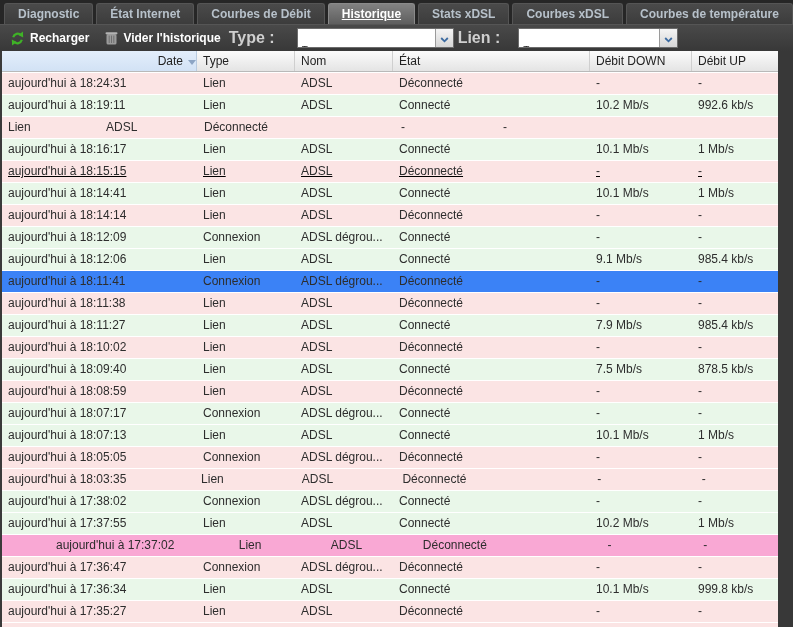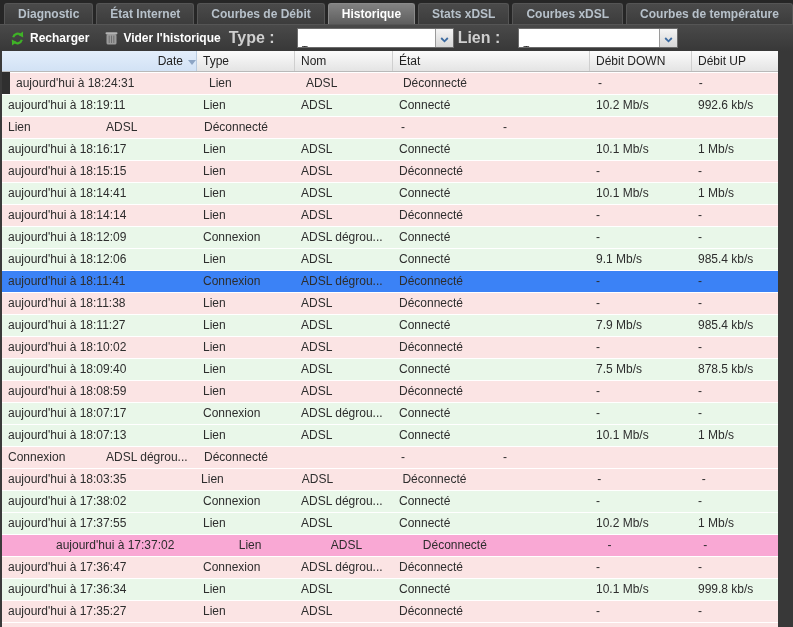--- a/index.html
+++ b/index.html
@@ -19,21 +19,21 @@
     height:21px;line-height:21px;
     padding:0 13px;margin-right:3px;
     background:linear-gradient(#4a4a4a,#3c3c3c);
     border-radius:3px 3px 0 0;
     border:1px solid #555;border-bottom:none;
     color:#b7c1ca;font-size:12px;font-weight:bold;
     white-space:nowrap;cursor:pointer;box-sizing:border-box;
   }
   .tab.active{
     background:linear-gradient(#828282,#5e5e5e);
-    color:#ffffff;border-color:#8a8a8a;
+    color:#ffffff;border-color:#8a8a8a;text-decoration:underline;
   }
   
   .toolbar{
     height:27px;background:linear-gradient(#494949,#383838);
     border-top:1px solid #555;
     display:flex;align-items:center;
     padding-left:6px;box-sizing:border-box;
   }
   .tbtn{
     display:flex;align-items:center;gap:5px;
@@ -211,21 +211,21 @@
           <span>État</span>
         </div>
         <div class="hcell c-down">
           <span>Débit DOWN</span>
         </div>
         <div class="hcell c-up">
           <span>Débit UP</span>
         </div>
       </div>
       <div class="grid-body">
-  <div class="row" style="background: rgb(251, 228, 228); margin-left: 8px;">
+  <div class="row" style="background: rgb(251, 228, 228);">
     <div class="cell c-date">aujourd'hui à 18:24:31</div>
     <div class="cell c-type">Lien</div>
     <div class="cell c-nom">ADSL</div>
     <div class="cell c-etat">Déconnecté</div>
     <div class="cell c-down">-</div>
     <div class="cell c-up">-</div>
   </div>
 
   <div class="row" style="background: rgb(233, 247, 233);">
     <div class="cell c-date">aujourd'hui à 18:19:11</div>
@@ -246,21 +246,21 @@
 
   <div class="row" style="background: rgb(233, 247, 233);">
     <div class="cell c-date">aujourd'hui à 18:16:17</div>
     <div class="cell c-type">Lien</div>
     <div class="cell c-nom">ADSL</div>
     <div class="cell c-etat">Connecté</div>
     <div class="cell c-down">10.1 Mb/s</div>
     <div class="cell c-up">1 Mb/s</div>
   </div>
 
-  <div class="row" style="background: rgb(251, 228, 228);">
+  <div class="row" style="background: rgb(251, 228, 228); text-decoration: underline;">
     <div class="cell c-date">aujourd'hui à 18:15:15</div>
     <div class="cell c-type">Lien</div>
     <div class="cell c-nom">ADSL</div>
     <div class="cell c-etat">Déconnecté</div>
     <div class="cell c-down">-</div>
     <div class="cell c-up">-</div>
   </div>
 
   <div class="row" style="background: rgb(233, 247, 233);">
     <div class="cell c-date">aujourd'hui à 18:14:41</div>
@@ -364,20 +364,21 @@
   <div class="row" style="background: rgb(233, 247, 233);">
     <div class="cell c-date">aujourd'hui à 18:07:13</div>
     <div class="cell c-type">Lien</div>
     <div class="cell c-nom">ADSL</div>
     <div class="cell c-etat">Connecté</div>
     <div class="cell c-down">10.1 Mb/s</div>
     <div class="cell c-up">1 Mb/s</div>
   </div>
 
   <div class="row" style="background: rgb(251, 228, 228);">
+    <div class="cell c-date">aujourd'hui à 18:05:05</div>
     <div class="cell c-type">Connexion</div>
     <div class="cell c-nom">ADSL dégrou...</div>
     <div class="cell c-etat">Déconnecté</div>
     <div class="cell c-down">-</div>
     <div class="cell c-up">-</div>
   </div>
 
   <div class="row" style="background: rgb(251, 228, 228); gap: 7px;">
     <div class="cell c-date">aujourd'hui à 18:03:35</div>
     <div class="cell c-type">Lien</div>

